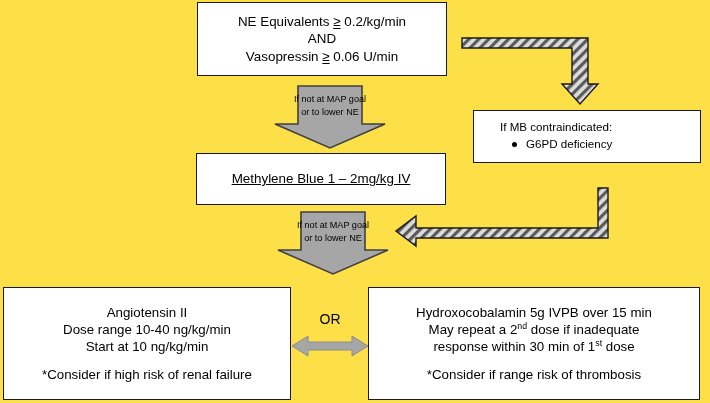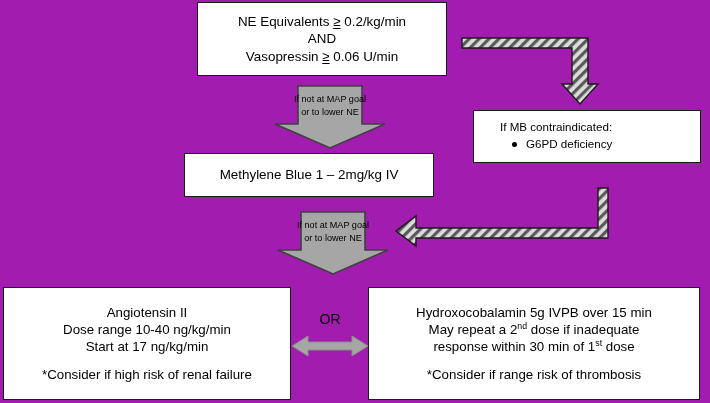--- a/index.html
+++ b/index.html
@@ -8,21 +8,21 @@
     background: #ffffff;
   }
   body {
     font-family: "Liberation Sans", sans-serif;
     color: #000000;
   }
   #canvas {
     position: relative;
     width: 710px;
     height: 403px;
-    background: #a21caf;
+    background: #fde047;
     overflow: hidden;
   }
   .node-box {
     position: absolute;
     box-sizing: border-box;
     background: #ffffff;
     border: 1.6px solid #1a1a1a;
     display: flex;
     flex-direction: column;
     align-items: center;
@@ -39,25 +39,26 @@
   #box-criteria {
     left: 197px;
     top: 2px;
     width: 250px;
     height: 74px;
     font-size: 13.4px;
   }
 
   
   #box-methylene {
-    left: 184px;
+    left: 196px;
     top: 153px;
     width: 250px;
-    height: 44px;
+    height: 52px;
     font-size: 13.4px;
+    text-decoration: underline;
   }
 
   
   #box-contraindicated {
     left: 473px;
     top: 110px;
     width: 228px;
     height: 53px;
     font-size: 11.6px;
     align-items: flex-start;
@@ -248,21 +249,21 @@
     </svg>
     <div class="arrow-label">
       <div>If not at MAP goal</div>
       <div>or to lower NE</div>
     </div>
   </div>
 
   <div class="node-box" id="box-angiotensin">
     <span class="line">Angiotensin II</span>
     <span class="line">Dose range 10-40 ng/kg/min</span>
-    <span class="line">Start at 17 ng/kg/min</span>
+    <span class="line">Start at 10 ng/kg/min</span>
     <span class="spacer-line"></span>
     <span class="line">*Consider if high risk of renal failure</span>
   </div>
 
   <div id="or-connector">
     <div class="or-label">OR</div>
     <svg viewBox="0 0 80 26" preserveAspectRatio="none" xmlns="http://www.w3.org/2000/svg">
       <path d="M 2,13 L 18,3 L 18,9 L 62,9 L 62,3 L 78,13 L 62,23 L 62,17 L 18,17 L 18,23 Z" fill="#a6a6a6" stroke="#8c8c8c" stroke-width="1" stroke-linejoin="miter"></path>
     </svg>
   </div>

